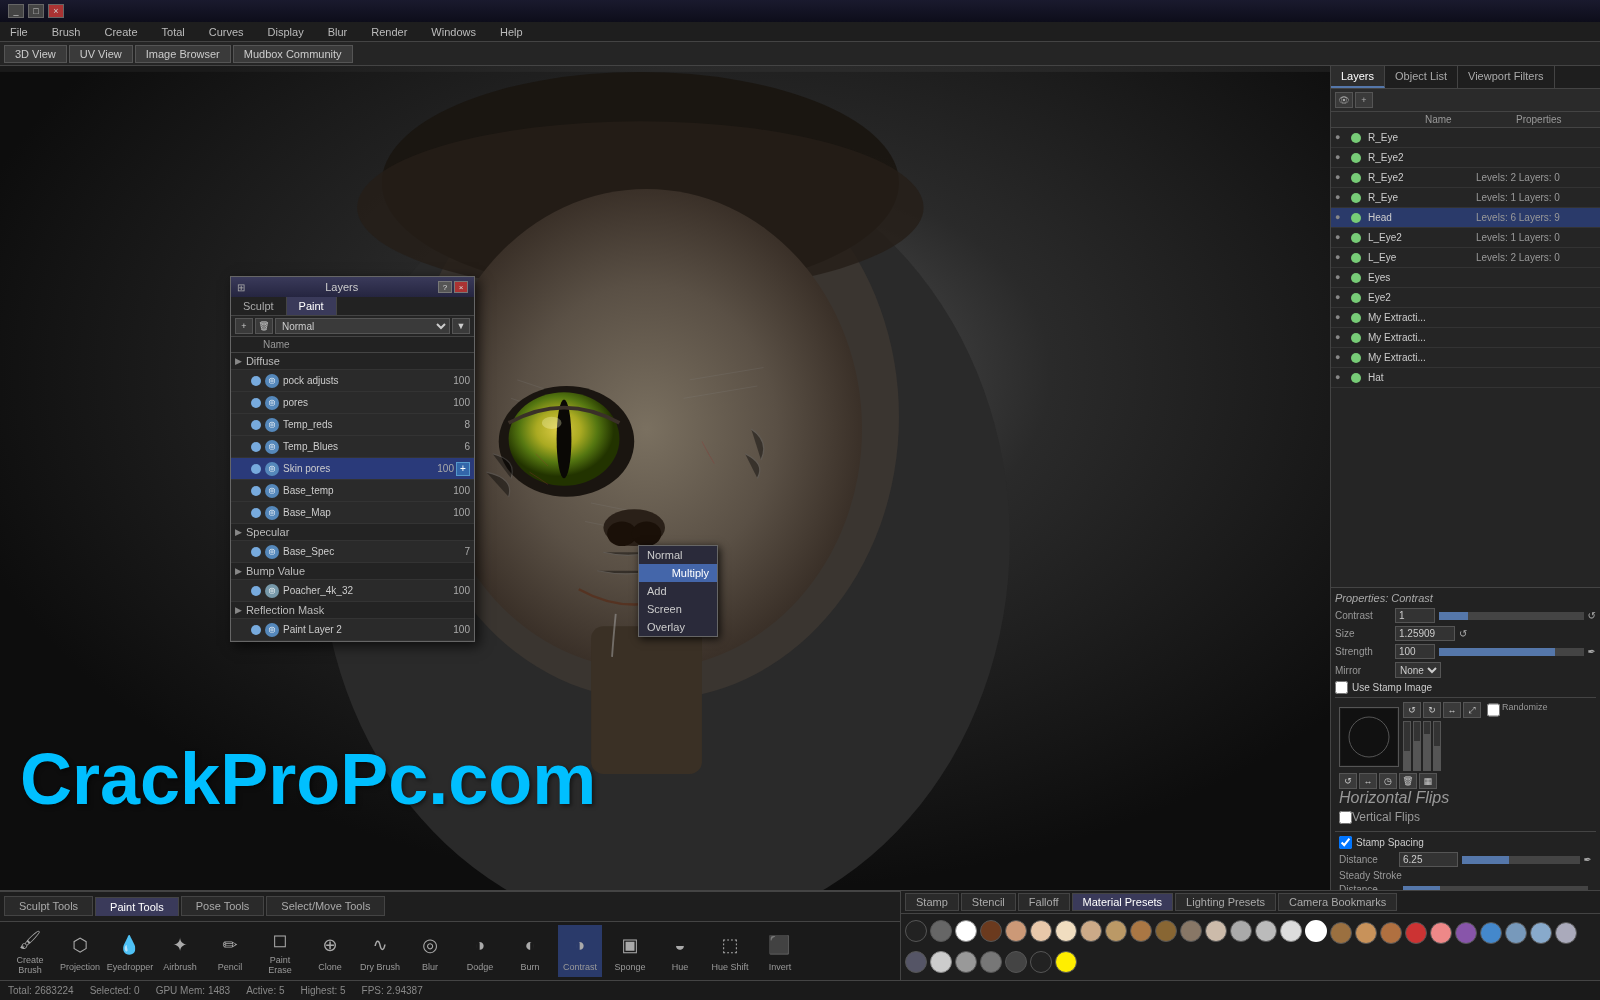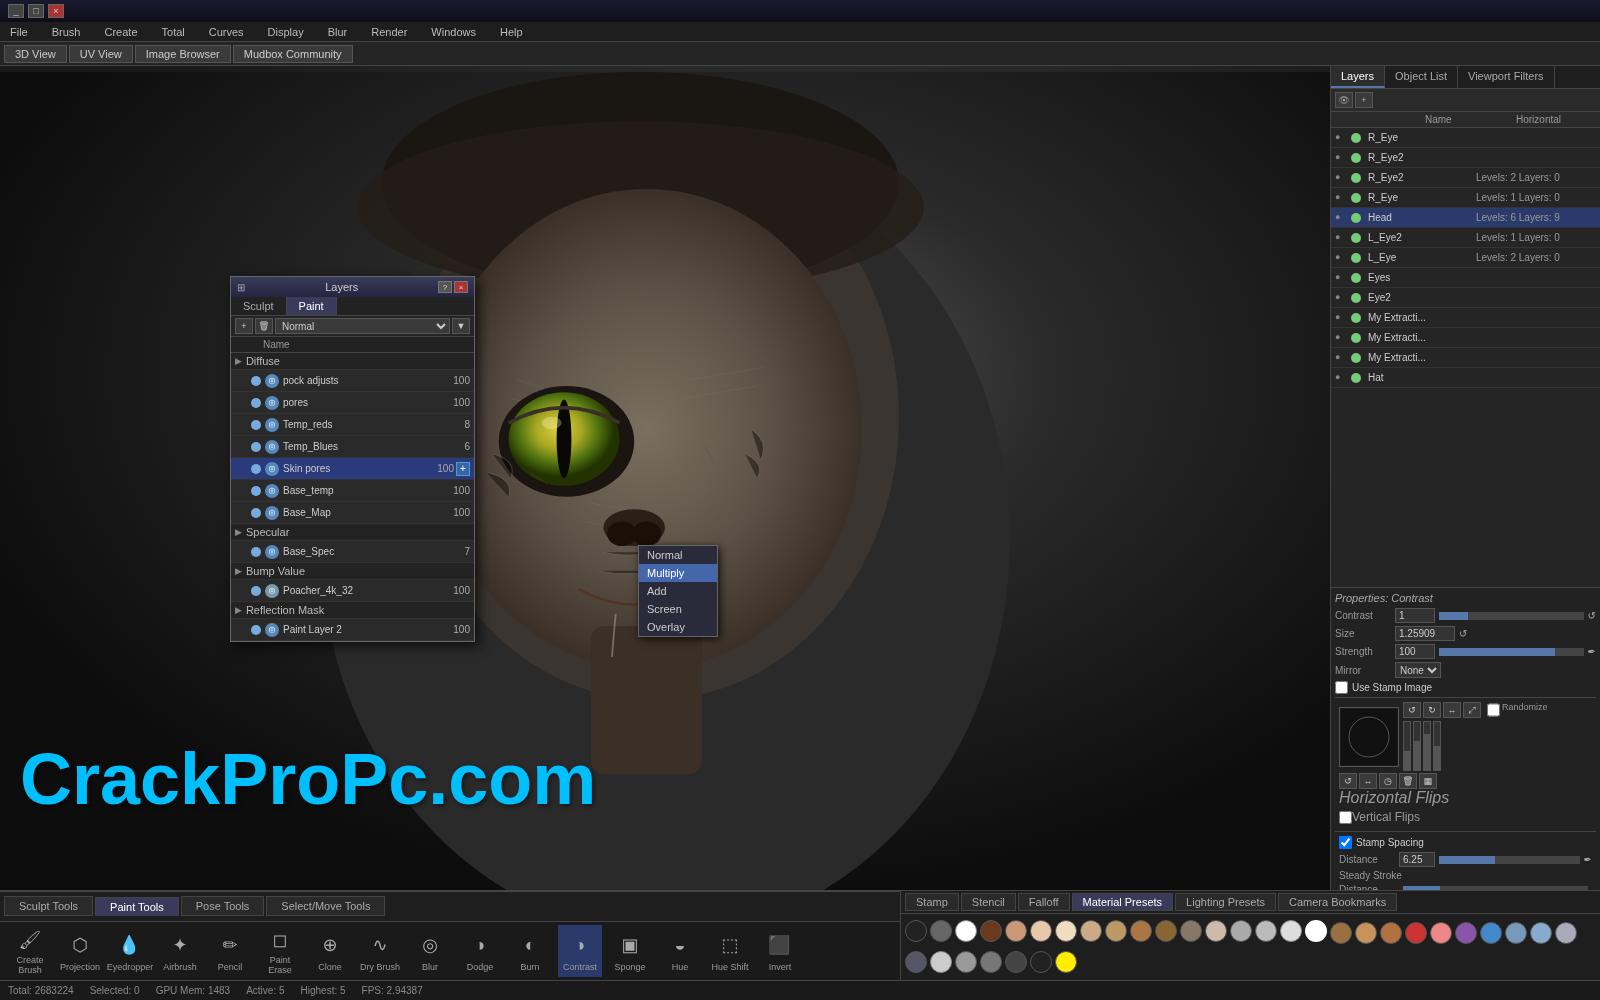--- a/index.html
+++ b/index.html
@@ -181,21 +181,21 @@
       top: 268px; left: 407px;
       width: 80px;
       background: #2a2a3a;
       border: 1px solid #666;
       z-index: 200;
       box-shadow: 2px 2px 8px rgba(0,0,0,0.8);
     }
     .dropdown-item {
       padding: 3px 8px; font-size: 11px; color: #ccc; cursor: pointer;
     }
-    .dropdown-item.selected { background: #4466aa; color: #fff; }
+    .dropdown-item.selected { background: #4466aa; color: #fff; text-align: right; }
 
     #layers-panel-header {
       display: flex; align-items: center; padding: 2px 4px;
       background: #222; border-bottom: 1px solid #444; font-size: 10px; color: #999;
     }
     .lph-vis { width: 14px; }
     .lph-name { flex: 1; }
     .lph-val { width: 40px; text-align: right; }
 
     
@@ -541,21 +541,21 @@
 
     <div id="layer-icon-row">
       <div class="layer-icon-btn">👁</div>
       <div class="layer-icon-btn">+</div>
       <div style="flex:1"></div>
     </div>
 
     <div id="layer-list-header">
       <div style="width:30px"></div>
       <div class="lh-name">Name</div>
-      <div class="lh-info">Horizontal</div>
+      <div class="lh-info">Properties</div>
     </div>
 
     <div id="layer-list">
       <div class="layer-item">
         <div class="layer-eye">●</div>
         <div class="layer-dot green"></div>
         <span class="layer-name">R_Eye</span>
         <span class="layer-info"></span>
       </div>
       <div class="layer-item">
@@ -722,21 +722,21 @@
         </div>
       </div>
 
       <div id="spacing-section">
         <div class="prop-row">
           <input type="checkbox" class="prop-checkbox" checked="" style="">
           <span>Stamp Spacing</span>
         </div>
         <div class="prop-row">
           <span class="prop-label">Distance</span>
-          <input class="prop-input" type="text" value="6.25" style="width: 36px;">
+          <input class="prop-input" type="text" value="6.25" style="width: 59px;">
           <div class="prop-slider">
             <div class="prop-slider-fill" style="width:40%;"></div>
           </div>
           <span style="color:#aaa; cursor:pointer;">✒</span>
         </div>
         <div class="prop-row">
           <span style="color:#999;">Steady Stroke</span>
         </div>
         <div class="prop-row">
           <span class="prop-label">Distance</span>

